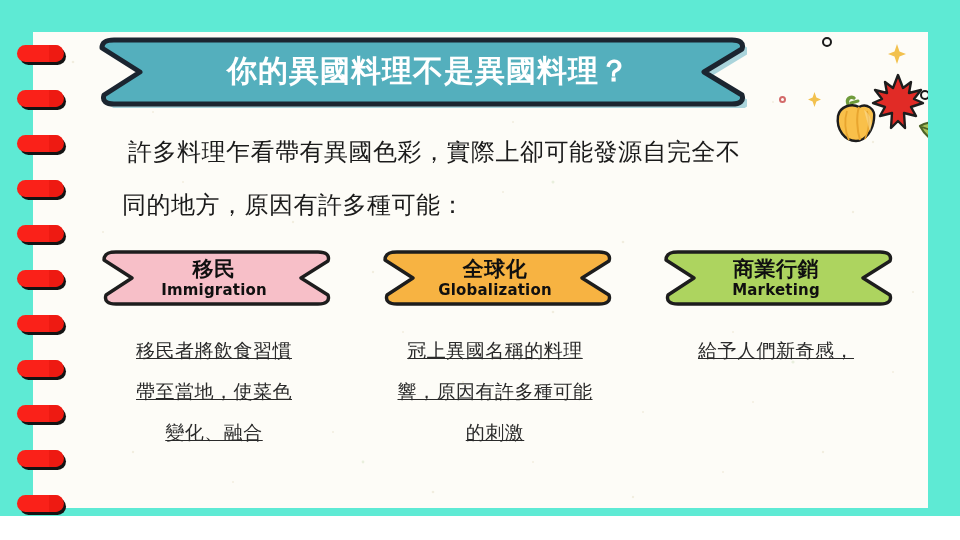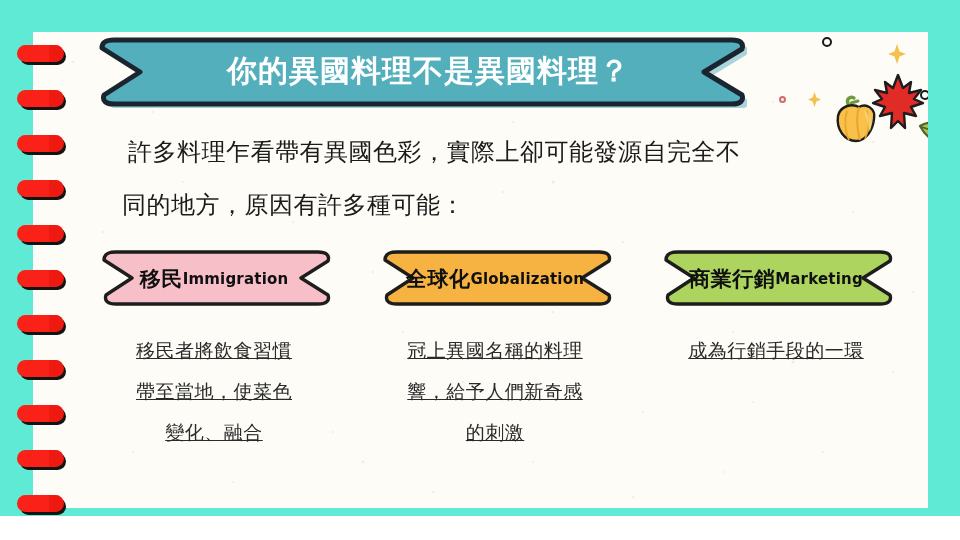--- a/index.html
+++ b/index.html
@@ -115,21 +115,21 @@
     width: 236px;
     height: 60px;
     margin: 0 auto;
   }
   .cat-banner svg { display: block; position: absolute; left: 0; top: 0; }
   .cat-labels {
     position: absolute;
     left: 0; top: 0;
     width: 236px; height: 60px;
     display: flex;
-    flex-direction: row;
+    flex-direction: column;
     align-items: center;
     justify-content: center;
     box-sizing: border-box;
     padding-top: 2px;
   }
   .cat-zh {
     color: #101010;
     font-size: 21px;
     font-weight: bold;
     line-height: 23px;
@@ -309,39 +309,39 @@
                      L 205 30 L 232 47 C 234 53, 230 56, 222 56 L 20 56
                      C 12 56, 8 53, 10 47 L 36 30 Z" fill="#f7b342" stroke="#1d1d1d" stroke-width="3.4" stroke-linejoin="round"></path>
           </svg>
           <div class="cat-labels">
             <span class="cat-zh">全球化</span>
             <span class="cat-en">Globalization</span>
           </div>
         </div>
         <div class="col-body">
           <span class="line">冠上異國名稱的料理</span>
-          <span class="line">響，給予人們新奇感</span>
+          <span class="line">響，原因有許多種可能</span>
           <span class="line">的刺激</span>
         </div>
       </div>
 
       <div class="col">
         <div class="cat-banner">
           <svg width="236" height="60" viewBox="0 0 236 60" aria-hidden="true">
             <path d="M8 12 C 8 6, 12 4, 20 4 L 222 4 C 230 4, 234 7, 232 13
                      L 205 30 L 232 47 C 234 53, 230 56, 222 56 L 20 56
                      C 12 56, 8 53, 10 47 L 36 30 Z" fill="#add45f" stroke="#1d1d1d" stroke-width="3.4" stroke-linejoin="round"></path>
           </svg>
           <div class="cat-labels">
             <span class="cat-zh">商業行銷</span>
             <span class="cat-en">Marketing</span>
           </div>
         </div>
         <div class="col-body">
-          <span class="line">成為行銷手段的一環</span>
+          <span class="line">給予人們新奇感，</span>
         </div>
       </div>
 
     </div>
   </div>
 
   <div id="binding">
       <div class="ring" style="left: 17px; top: 45px;"></div>
       <div class="ring" style="left: 17px; top: 90px;"></div>
       <div class="ring" style="left: 17px; top: 135px;"></div>

